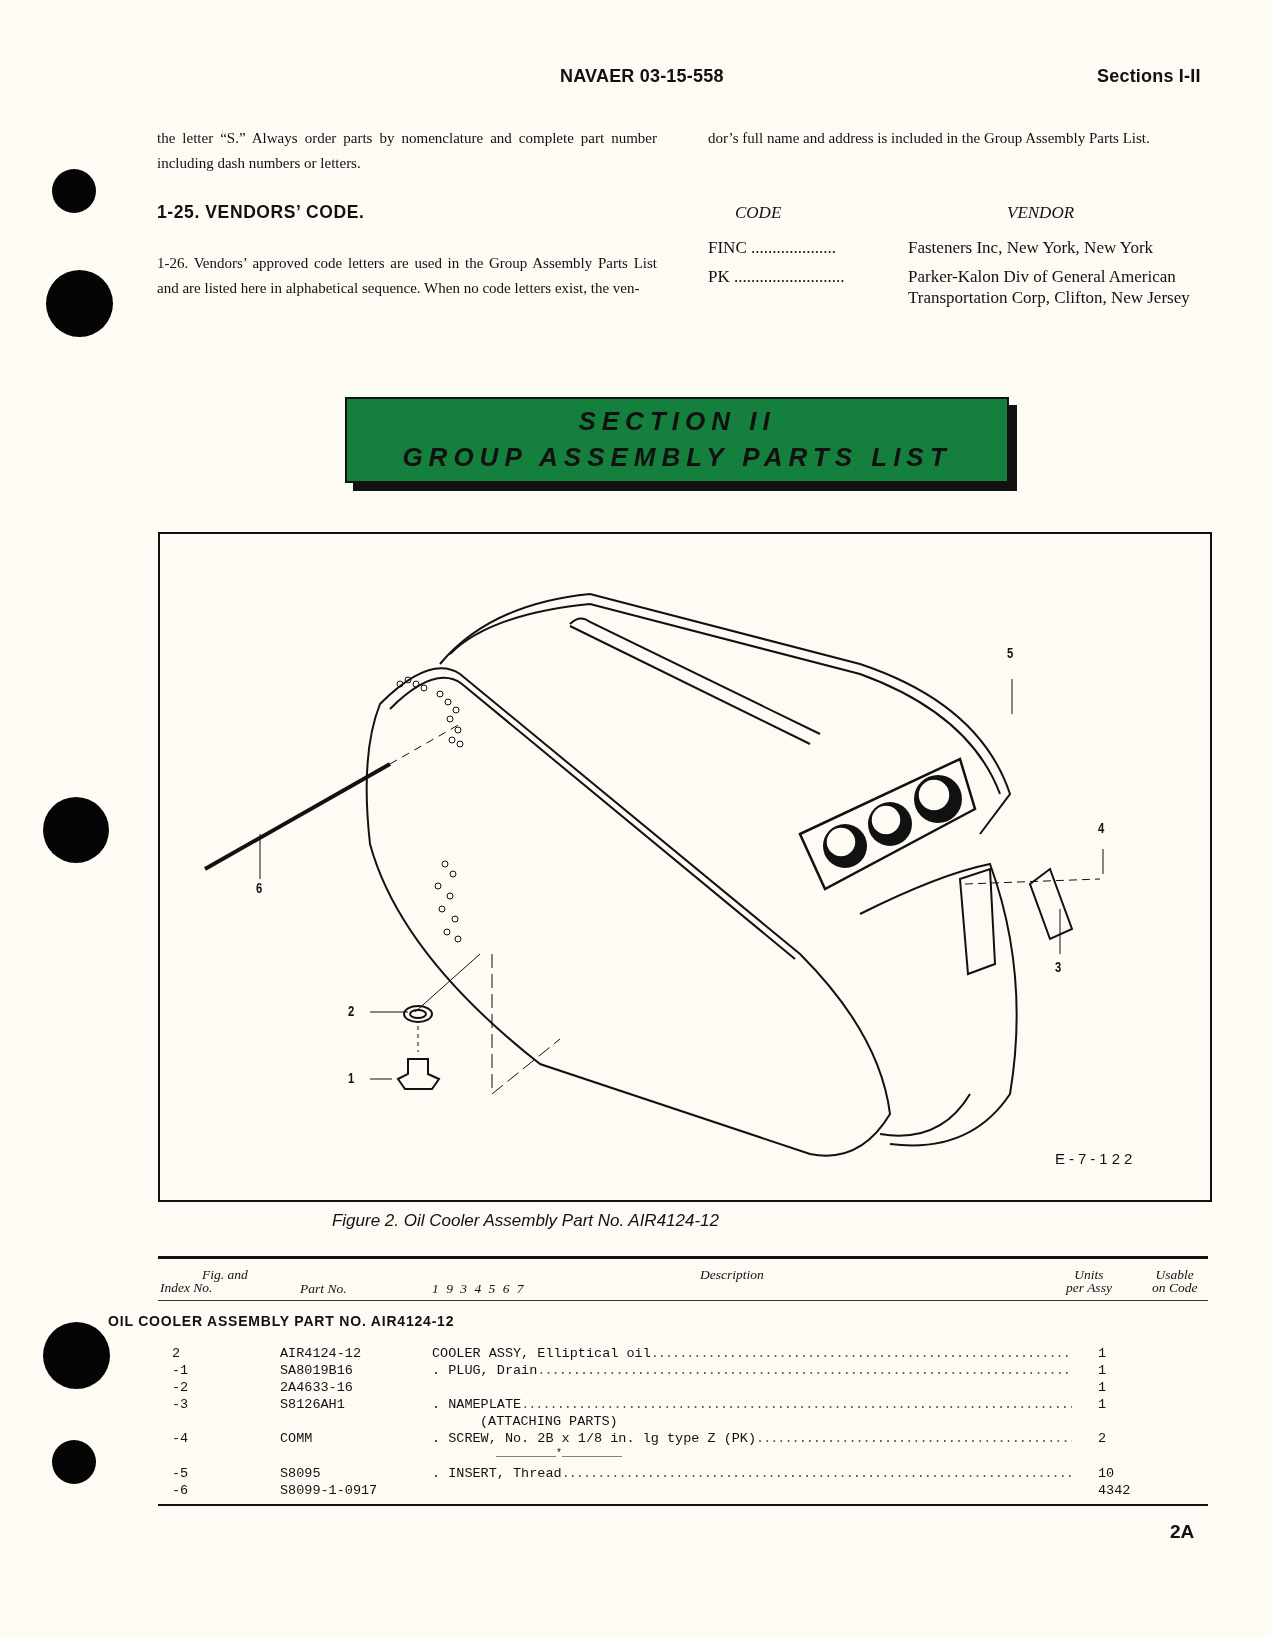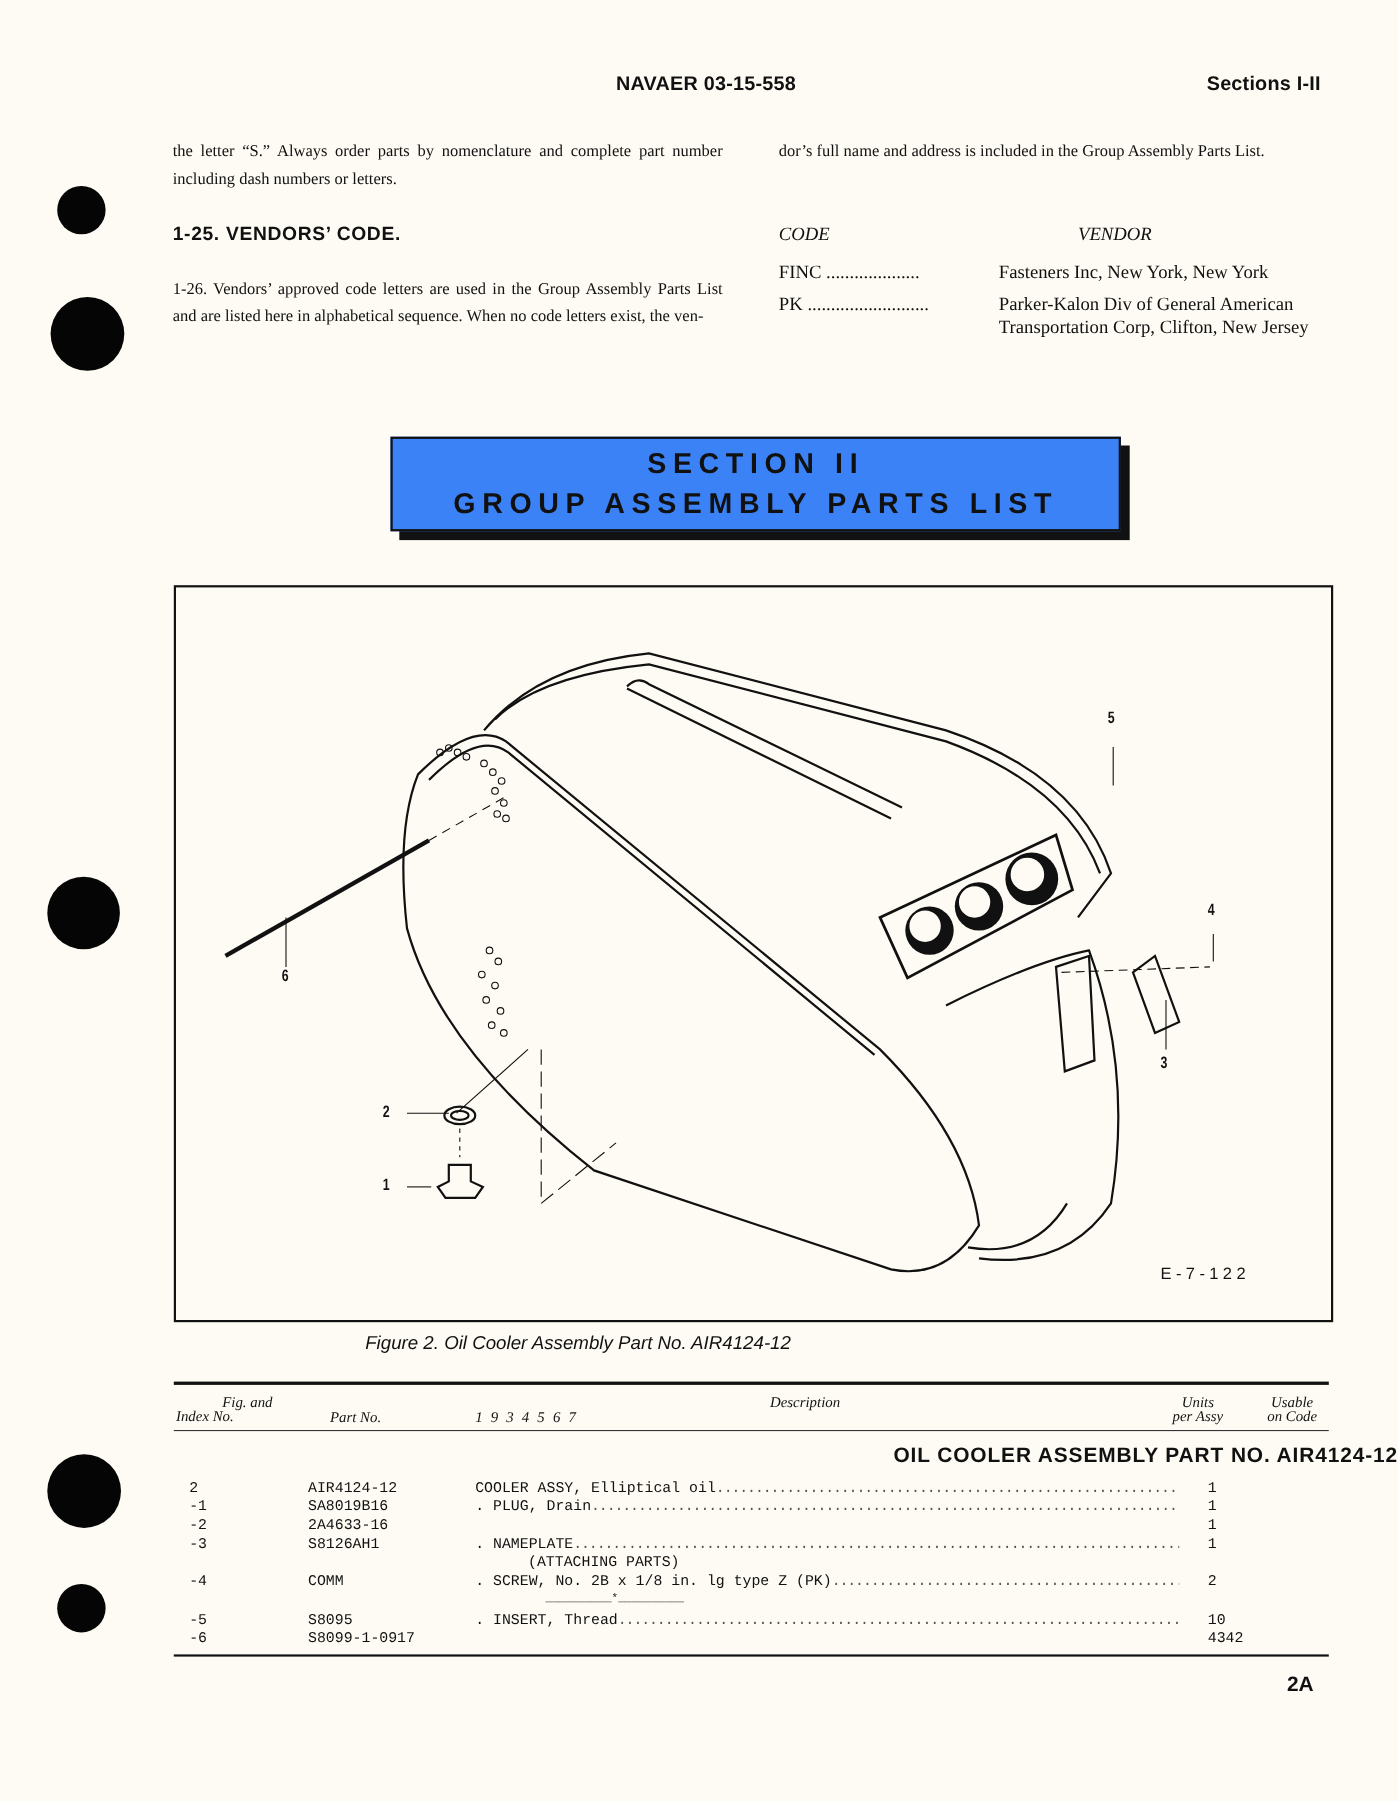--- a/index.html
+++ b/index.html
@@ -5,28 +5,28 @@
   html, body { margin: 0; padding: 0; }
   body { width: 1271px; height: 1637px; background: #fdfbf3; position: relative; overflow: hidden; font-family: "Liberation Serif", serif; color: #111; }
   .abs { position: absolute; }
   .hole { position: absolute; border-radius: 50%; background: #050505; }
   .hdr { font-family: "Liberation Sans", "DejaVu Sans", sans-serif; font-weight: bold; font-size: 18px; letter-spacing: 0.2px; text-align: right; }
   .body-text { font-family: "Liberation Serif", serif; font-size: 15px; line-height: 24.5px; text-align: justify; }
   .heading { font-family: "Liberation Sans", sans-serif; font-weight: bold; font-size: 17.5px; letter-spacing: 0.6px; }
   .vendor-row { display: flex; font-size: 17px; line-height: 21px; }
   .vendor-code { width: 200px; white-space: nowrap; overflow: hidden; }
   .vendor-name { flex: 1; }
-  .section-box { position: absolute; left: 355px; top: 397px; width: 660px; height: 82px; border: 2px solid #111; background: #3b82f6; box-shadow: 8px 8px 0 #111; text-align: center; }
+  .section-box { position: absolute; left: 345px; top: 397px; width: 660px; height: 82px; border: 2px solid #111; background: #15803d; box-shadow: 8px 8px 0 #111; text-align: center; font-style: italic; }
   .section-box div { font-family: "Liberation Sans", sans-serif; font-weight: bold; font-size: 26px; letter-spacing: 6px; line-height: 36px; }
   .figure-frame { position: absolute; left: 158px; top: 532px; width: 1050px; height: 666px; border: 2px solid #111; }
   .fig-caption { position: absolute; left: 0; width: 1051px; top: 1211px; text-align: center; font-family: "Liberation Sans", sans-serif; font-weight: normal; font-style: italic; font-size: 17px; }
   .rule-thick { position: absolute; left: 158px; width: 1050px; height: 3px; background: #111; }
   .rule-thin { position: absolute; left: 158px; width: 1050px; height: 1px; background: #333; }
   .th { position: absolute; font-style: italic; font-size: 13.5px; line-height: 13px; }
-  .assy-title { position: absolute; left: 0; width: 1271px; top: 1313px; text-align: right; font-family: "Liberation Sans", sans-serif; font-weight: bold; font-size: 19px; letter-spacing: 0.8px; padding-left: 108px; box-sizing: border-box; }
+  .assy-title { position: absolute; left: 0; width: 1271px; top: 1313px; text-align: left; font-family: "Liberation Sans", sans-serif; font-weight: bold; font-size: 14px; letter-spacing: 0.8px; padding-left: 108px; box-sizing: border-box; }
   .row { position: absolute; left: 0; width: 1271px; height: 16px; font-family: "Liberation Mono", "DejaVu Sans Mono", monospace; font-size: 13.5px; line-height: 16px; }
   .row span { position: absolute; white-space: nowrap; }
   .c-idx { left: 172px; }
   .c-part { left: 280px; }
   .c-desc { left: 432px; width: 640px; overflow: hidden; }
   .c-desc .leader::after { content: "............................................................................................................................................"; color: #555; letter-spacing: -1px; }
   .c-units { left: 1098px; }
   .page-num { position: absolute; left: 1170px; top: 1521px; font-family: "Liberation Sans", sans-serif; font-weight: bold; font-size: 19px; }
   .callout { position: absolute; font-family: "Liberation Sans", sans-serif; font-weight: bold; font-size: 15px; transform: scaleX(0.75); }
   .fig-id { position: absolute; left: 1055px; top: 1150px; font-family: "Liberation Sans", sans-serif; font-size: 15px; letter-spacing: 4px; }
@@ -42,21 +42,21 @@
 
 <div class="abs hdr" style="left:560px;top:66px;">NAVAER 03-15-558</div>
 <div class="abs hdr" style="left:1097px;top:66px;">Sections I-II</div>
 
 <div class="abs body-text" style="left:157px;top:126px;width:500px;">the letter “S.” Always order parts by nomenclature and complete part number including dash numbers or letters.</div>
 <div class="abs heading" style="left:157px;top:202px;">1-25. VENDORS’ CODE.</div>
 <div class="abs body-text" style="left:157px;top:251px;width:500px;">1-26. Vendors’ approved code letters are used in the Group Assembly Parts List and are listed here in alphabetical sequence. When no code letters exist, the ven-</div>
 
 <div class="abs body-text" style="left:708px;top:126px;width:498px;">dor’s full name and address is included in the Group Assembly Parts List.</div>
 <div class="abs" style="left:708px;top:202px;width:500px;">
-  <div class="vendor-row" style="font-style:italic;margin-bottom:14px;">
+  <div class="vendor-row" style="font-style:italic;margin-bottom:14px;margin-left:27px;">
     <span class="vendor-code">CODE</span>
     <span class="vendor-name" style="padding-left:72px;">VENDOR</span>
   </div>
   <div class="vendor-row" style="margin-bottom:8px;">
     <span class="vendor-code">FINC ....................</span>
     <span class="vendor-name">Fasteners Inc, New York, New York</span>
   </div>
   <div class="vendor-row">
     <span class="vendor-code">PK ..........................</span>
     <span class="vendor-name" style="width:250px;">Parker-Kalon Div of General American Transportation Corp, Clifton, New Jersey</span>

